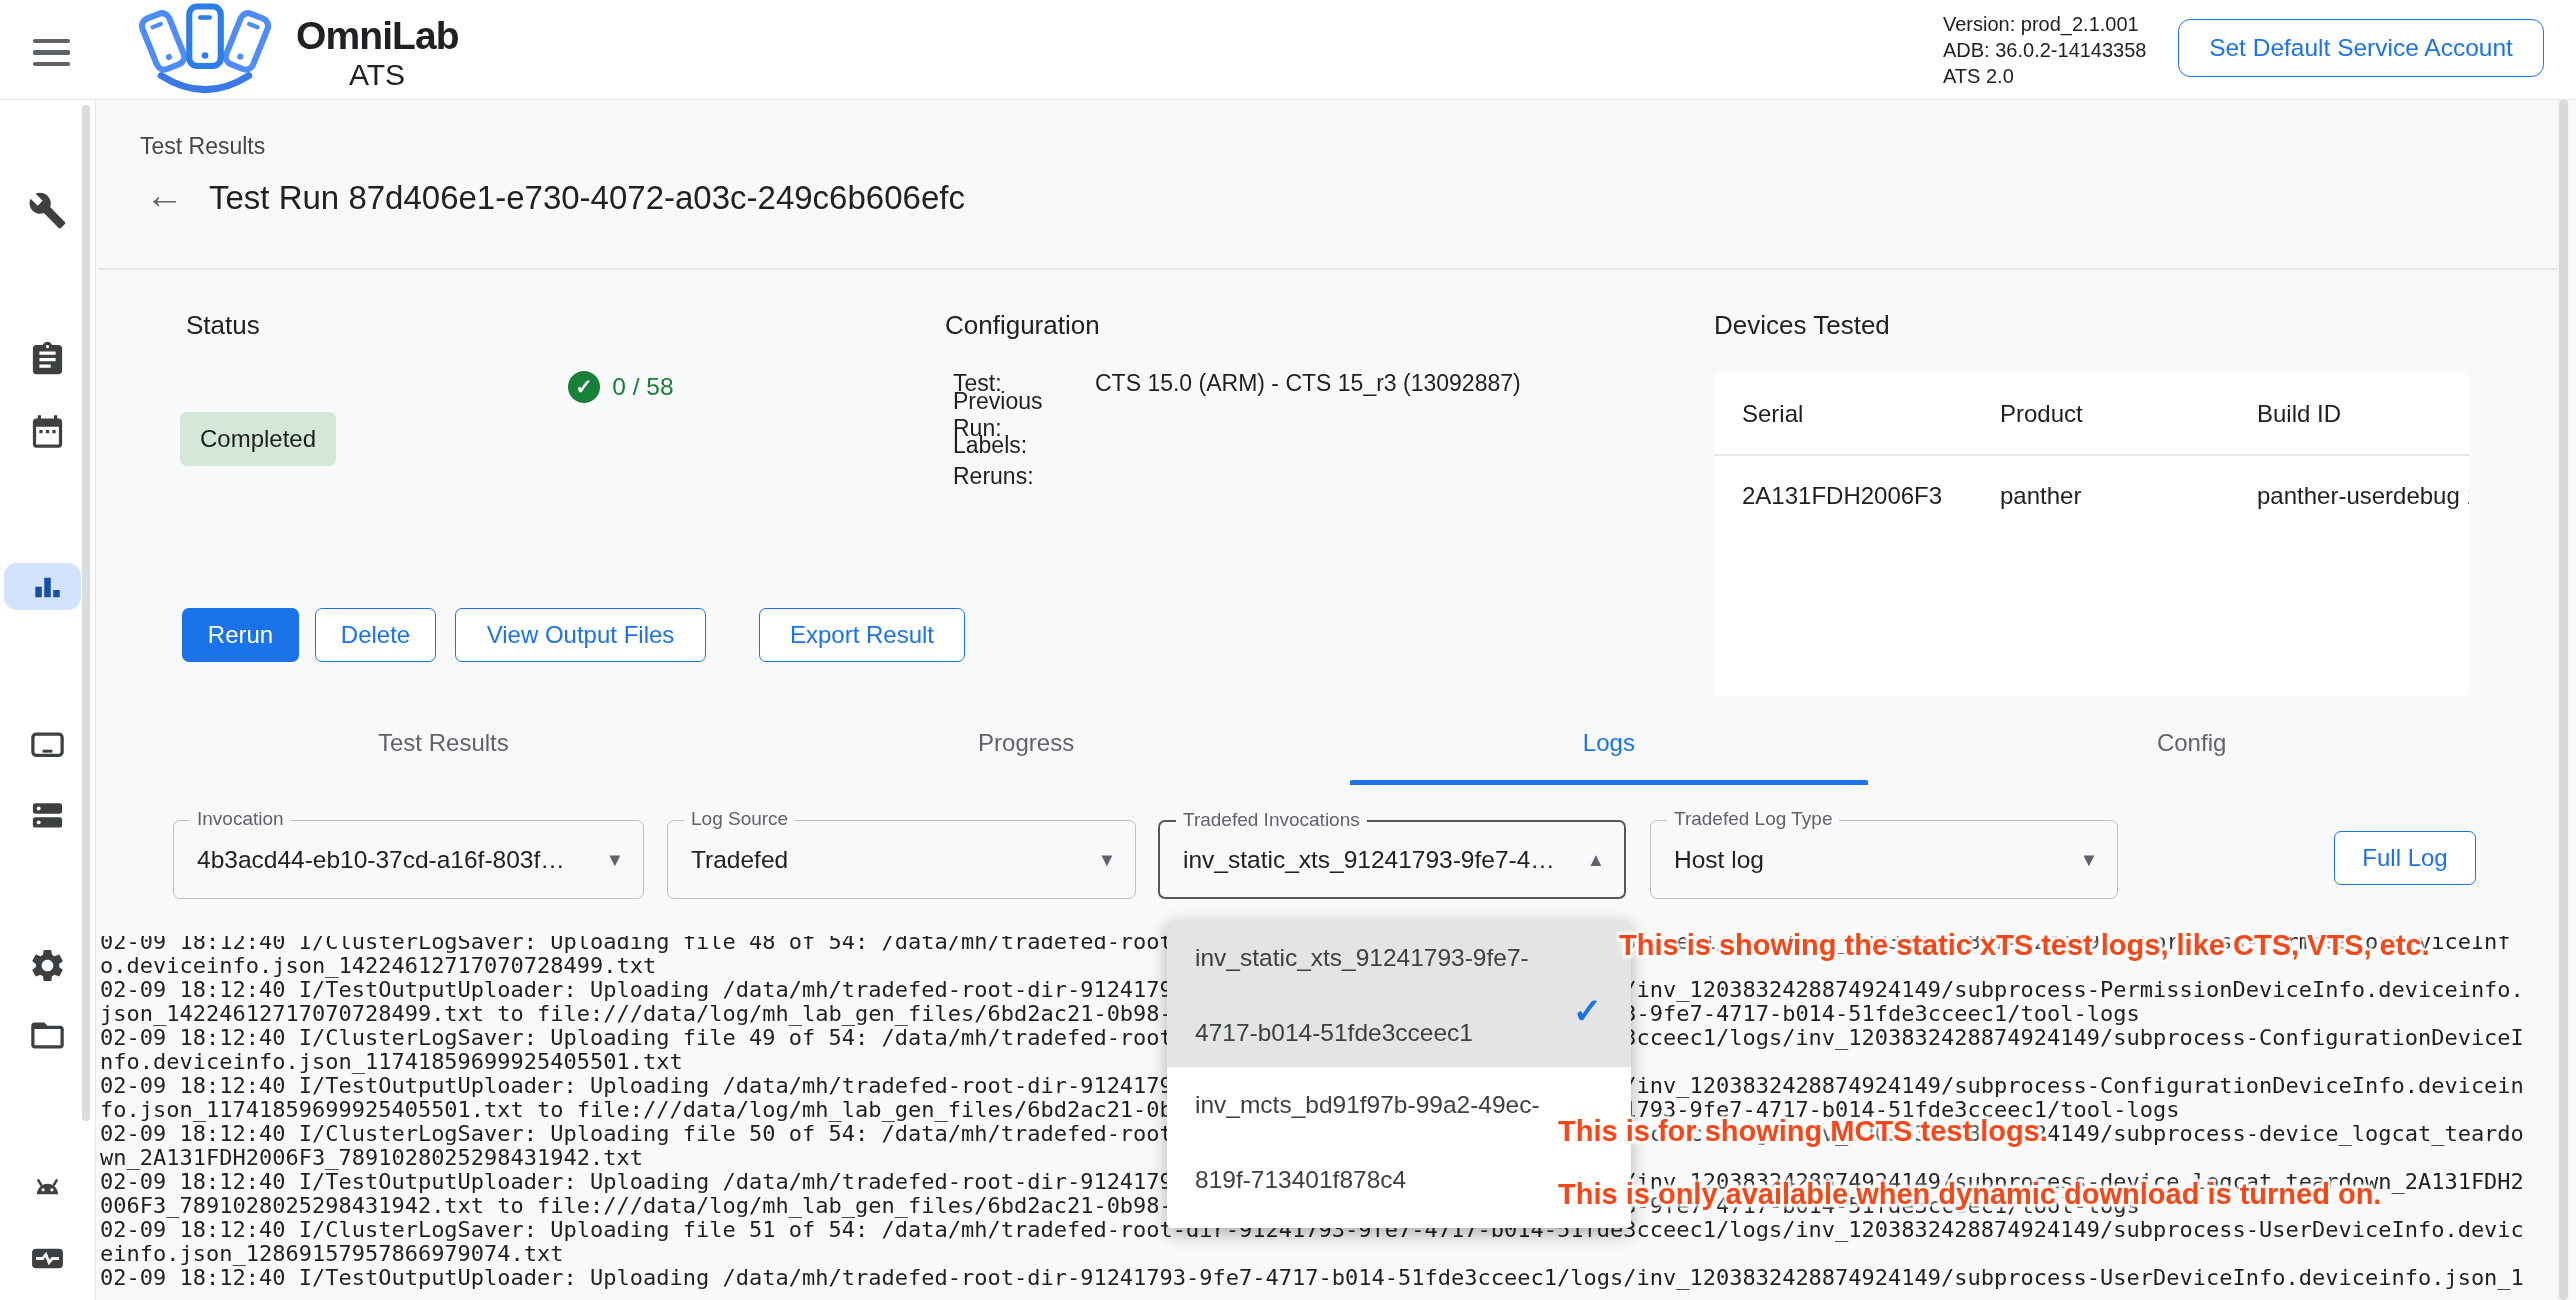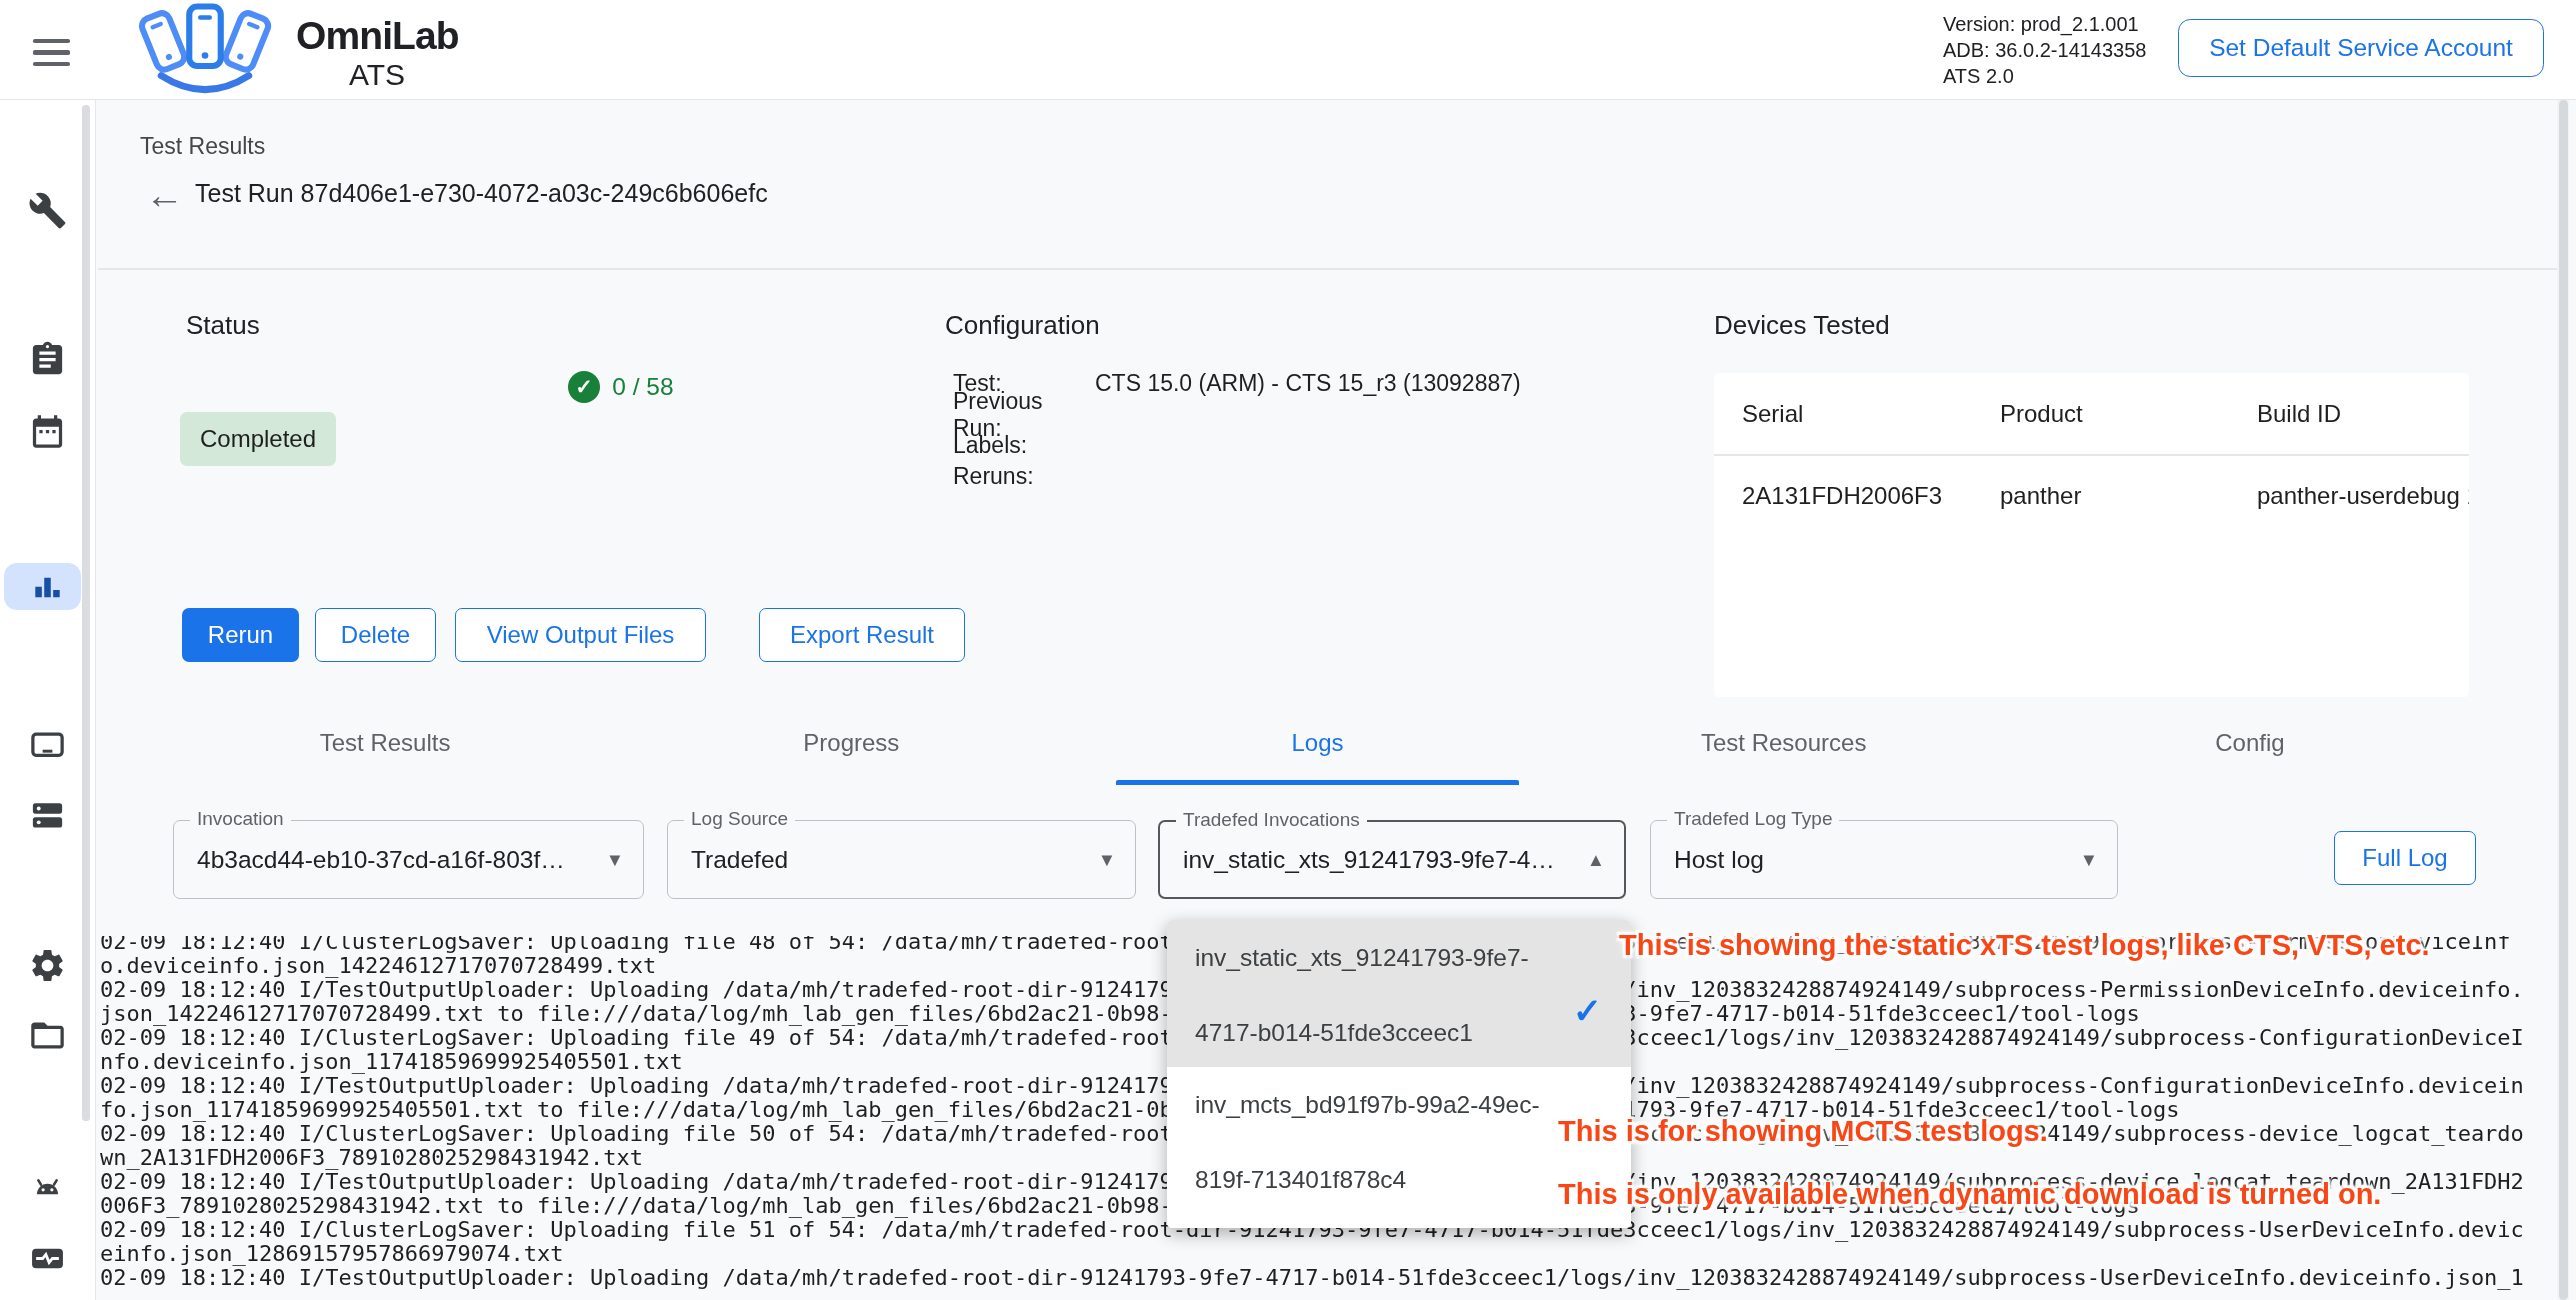--- a/index.html
+++ b/index.html
@@ -24,21 +24,21 @@
   .active-pill { position:absolute; left:4.4px; width:77px; height:47px; background:#d3e3fd; border-radius:13px; }
   .side-scroll { position:absolute; left:82px; top:5.3px; width:8px; height:1016px; background:#dadce0; border-radius:3.5px; }
 
   
   .page-scroll-track { position:absolute; left:2557px; top:100px; width:12.3px; height:1200px; background:#f1f3f4; z-index:45; }
   .page-scroll-thumb { position:absolute; left:1.8px; top:0; width:8.8px; height:1200px; background:#d6d9dc; border-radius:4.4px; }
 
   
   .breadcrumb { position:absolute; left:140px; top:133px; font-size:23px; color:#444746; }
   .back-icon { position:absolute; left:145px; top:175px; font-size:39px; color:#5f6368; cursor:pointer; line-height:39px; }
-  .page-title { position:absolute; left:195px; top:179px; font-size:25px; color:#202124; }
+  .page-title { position:absolute; left:209px; top:179px; font-size:33px; color:#202124; }
   .divider1 { position:absolute; left:98px; top:268px; width:2459px; height:1.8px; background:#e4e6e8; }
 
   .sec-heading { position:absolute; font-size:26px; color:#202124; }
 
   
   .chip { position:absolute; left:180px; top:372px; width:156px; height:54px; background:#d3e8d8; border-radius:7px; color:#1f1f1f; font-size:24px; display:flex; align-items:center; justify-content:center;margin-top:40px; }
   .counter { position:absolute; left:568px; top:371px; display:flex; align-items:center; gap:12.3px; }
   .check-circle { width:32px; height:32px; border-radius:50%; background:#188038; color:#fff; font-size:21px; font-weight:bold; display:flex; align-items:center; justify-content:center; }
   .counter-text { font-size:24.5px; color:#188038; font-weight:500; }
 
@@ -251,21 +251,20 @@
   <div class="abtn outlined" style="left:455px; width:251px;">View Output Files</div>
   <div class="abtn outlined" style="left:723px; width:206px;margin-left:36px;">Export Result</div>
 
   <div class="tabs">
     <div class="tab">Test Results</div>
     <div class="tab">Progress</div>
     <div class="tab active">
         <span>Logs</span>
         <span class="underline"></span>
       </div>
-    <div class="tab">Test Resources</div>
     <div class="tab">Config</div>
   </div>
 
   <div class="ffield" style="left:173px; width:471px;">
     <div class="flabel">Invocation</div>
     <div class="fvalue">4b3acd44-eb10-37cd-a16f-803f…</div>
     <div class="farrow">▼</div>
   </div>
   <div class="ffield" style="left:667px; width:469px;">
     <div class="flabel">Log Source</div>

